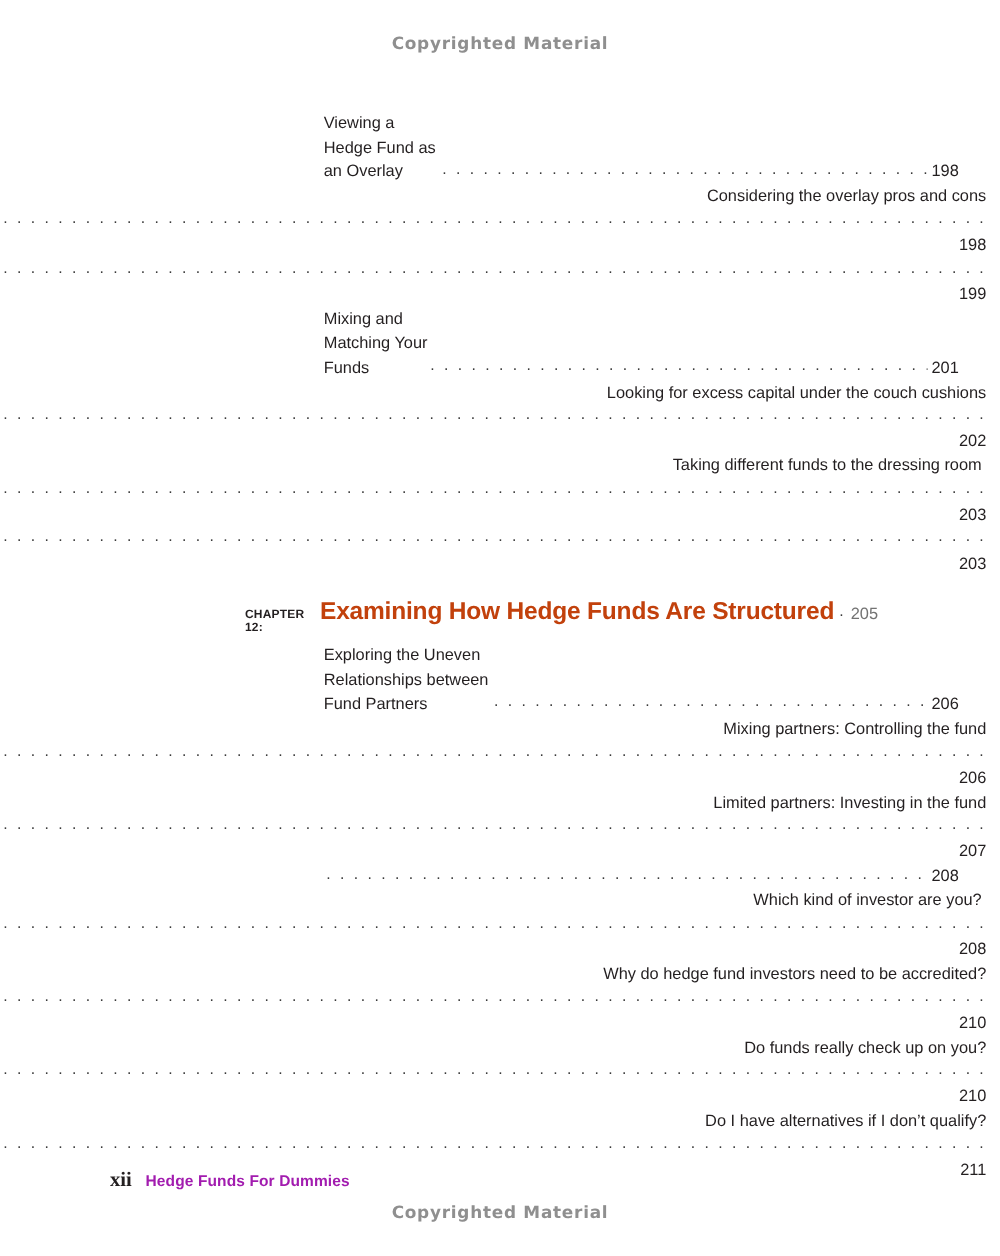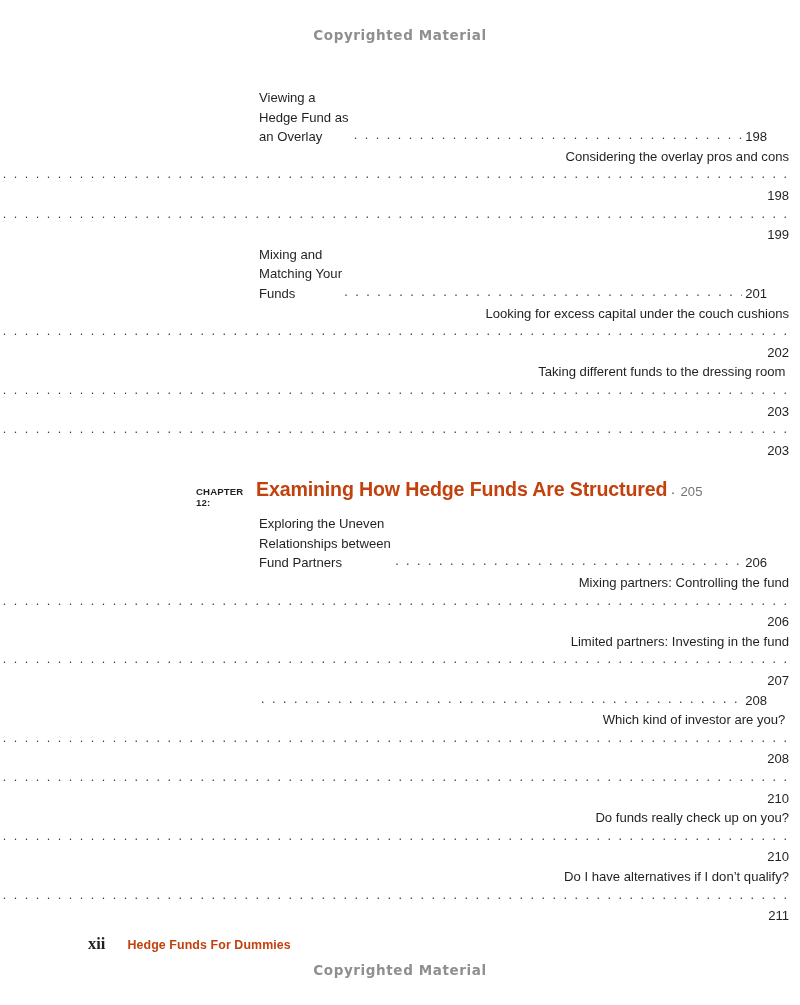--- a/index.html
+++ b/index.html
@@ -143,33 +143,33 @@
 
   .group { margin: 0; padding: 0; }
 
   
   .footer {
     position: absolute;
     left: 88px;
     top: 934px;
     display: flex;
     align-items: baseline;
+    gap: 11px;
   }
   .folio {
     font-family: "Liberation Serif", serif;
     font-size: 16.5px;
     font-weight: bold;
     color: #231f20;
     letter-spacing: 0px;
   }
   .book-title {
-    margin-left: 22px;
     font-size: 12.4px;
     font-weight: bold;
-    color: #c2410c;
+    color: #a21caf;
     letter-spacing: 0.1px;
   }
 </style>
 </head>
 <body>
 
 <div class="page">
 
   <div class="copyright-top">Copyrighted Material</div>
 
@@ -238,20 +238,21 @@
         <div class="row lvl1">
           <span class="leader"></span>
           <span class="page-num">208</span>
         </div>
         <div class="row lvl2">
           <span class="label">Which kind of investor are you? </span>
           <span class="leader"></span>
           <span class="page-num">208</span>
         </div>
         <div class="row lvl2">
+          <span class="label">Why do hedge fund investors need to be accredited?</span>
           <span class="leader"></span>
           <span class="page-num">210</span>
         </div>
         <div class="row lvl2">
           <span class="label">Do funds really check up on you?</span>
           <span class="leader"></span>
           <span class="page-num">210</span>
         </div>
         <div class="row lvl2">
           <span class="label">Do I have alternatives if I don’t qualify?</span>

